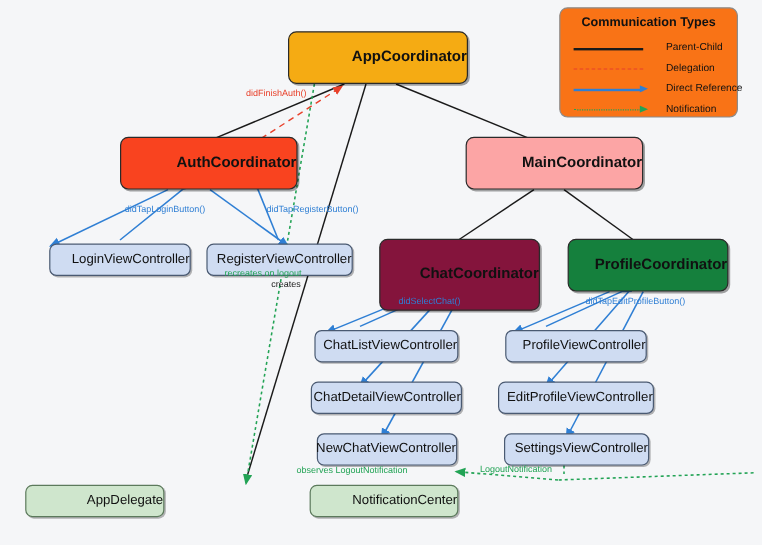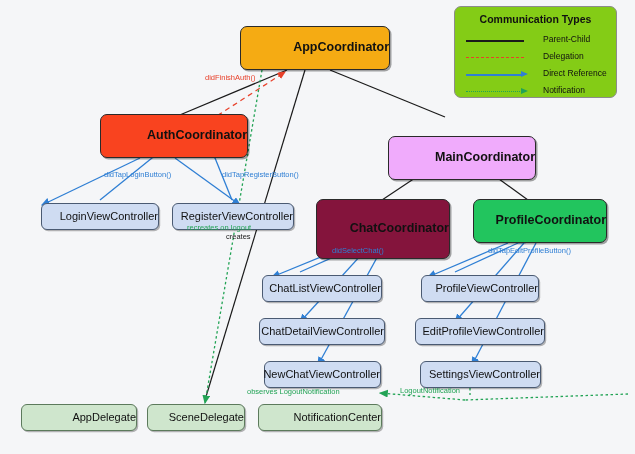--- a/index.html
+++ b/index.html
@@ -69,25 +69,25 @@
     white-space: nowrap;
     line-height: 1;
   }
   .lbl-blue { color: #2f7fd4; }
   .lbl-red  { color: #e8402a; }
   .lbl-green{ color: #22a355; }
   .lbl-black{ color: #1a1a1a; }
 
   #legend {
     position: absolute;
-    left: 454px;
+    left: 466px;
     top: 6px;
-    width: 163px;
+    width: 149px;
     height: 92px;
-    background: #84cc16;
+    background: #f97316;
     border: 1.1px solid #8c8c8c;
     border-radius: 7px;
     box-sizing: border-box;
   }
   #legend .legend-title {
     text-align: center;
     font-size: 10.5px;
     font-weight: bold;
     color: #111;
     margin-top: 6px;
@@ -169,29 +169,29 @@
   </svg>
 
   <div class="node coordinator" style="left:240px; top:26px; width:150px; height:44px; background:#f5ab13;">
     <span>AppCoordinator</span>
   </div>
 
   <div class="node coordinator" style="left:100px; top:114px; width:148px; height:44px; background:#f9431f;">
     <span>AuthCoordinator</span>
   </div>
 
-  <div class="node coordinator" style="left:388px; top:114px; width:148px; height:44px; background:#f0abfc;margin-top:22px;">
+  <div class="node coordinator" style="left:388px; top:114px; width:148px; height:44px; background:#fca5a5;">
     <span>MainCoordinator</span>
   </div>
 
   <div class="node coordinator" style="left:316px; top:199px; width:134px; height:60px; background:#84143c;">
     <span>ChatCoordinator</span>
   </div>
 
-  <div class="node coordinator" style="left:473px; top:199px; width:134px; height:44px; background:#22c55e;">
+  <div class="node coordinator" style="left:473px; top:199px; width:134px; height:44px; background:#15803d;">
     <span>ProfileCoordinator</span>
   </div>
 
   <div class="node vc" style="left:41px; top:203px; width:118px; height:27px;">
     <span>LoginViewController</span>
   </div>
 
   <div class="node vc" style="left:172px; top:203px; width:122px; height:27px;">
     <span>RegisterViewController</span>
   </div>
@@ -217,23 +217,20 @@
   </div>
 
   <div class="node vc" style="left:420px; top:361px; width:121px; height:27px;">
     <span>SettingsViewController</span>
   </div>
 
   <div class="node sys" style="left:21px; top:404px; width:116px; height:27px;">
     <span>AppDelegate</span>
   </div>
 
-  <div class="node sys" style="left:147px; top:404px; width:98px; height:27px;">
-    <span>SceneDelegate</span>
-  </div>
 
   <div class="node sys" style="left:258px; top:404px; width:124px; height:27px;">
     <span>NotificationCenter</span>
   </div>
 
   <div class="edge-label lbl-red" style="left:205px; top:74px;">didFinishAuth()</div>
 
   <div class="edge-label lbl-blue" style="left:104px; top:171px;">didTapLoginButton()</div>
 
   <div class="edge-label lbl-blue" style="left:222px; top:171px;">didTapRegisterButton()</div>

